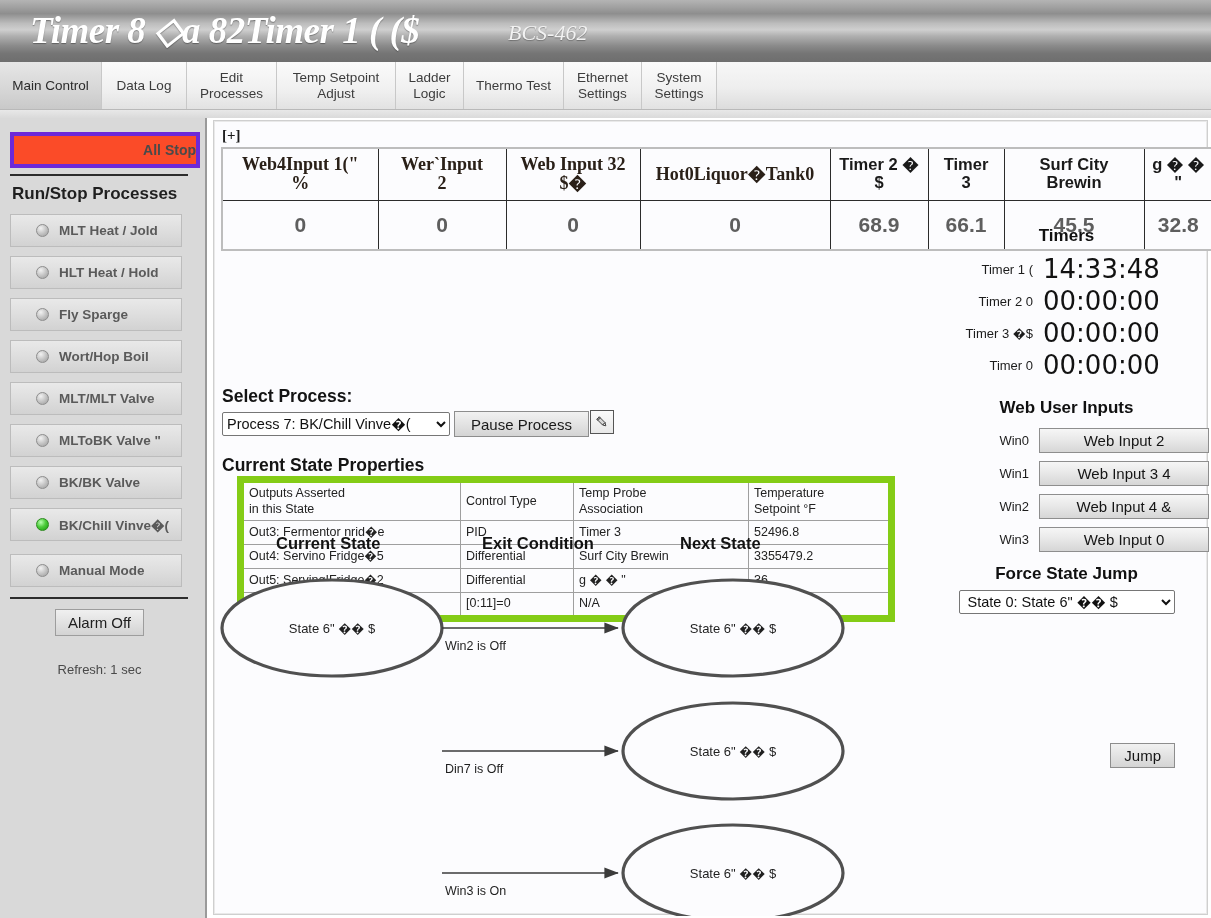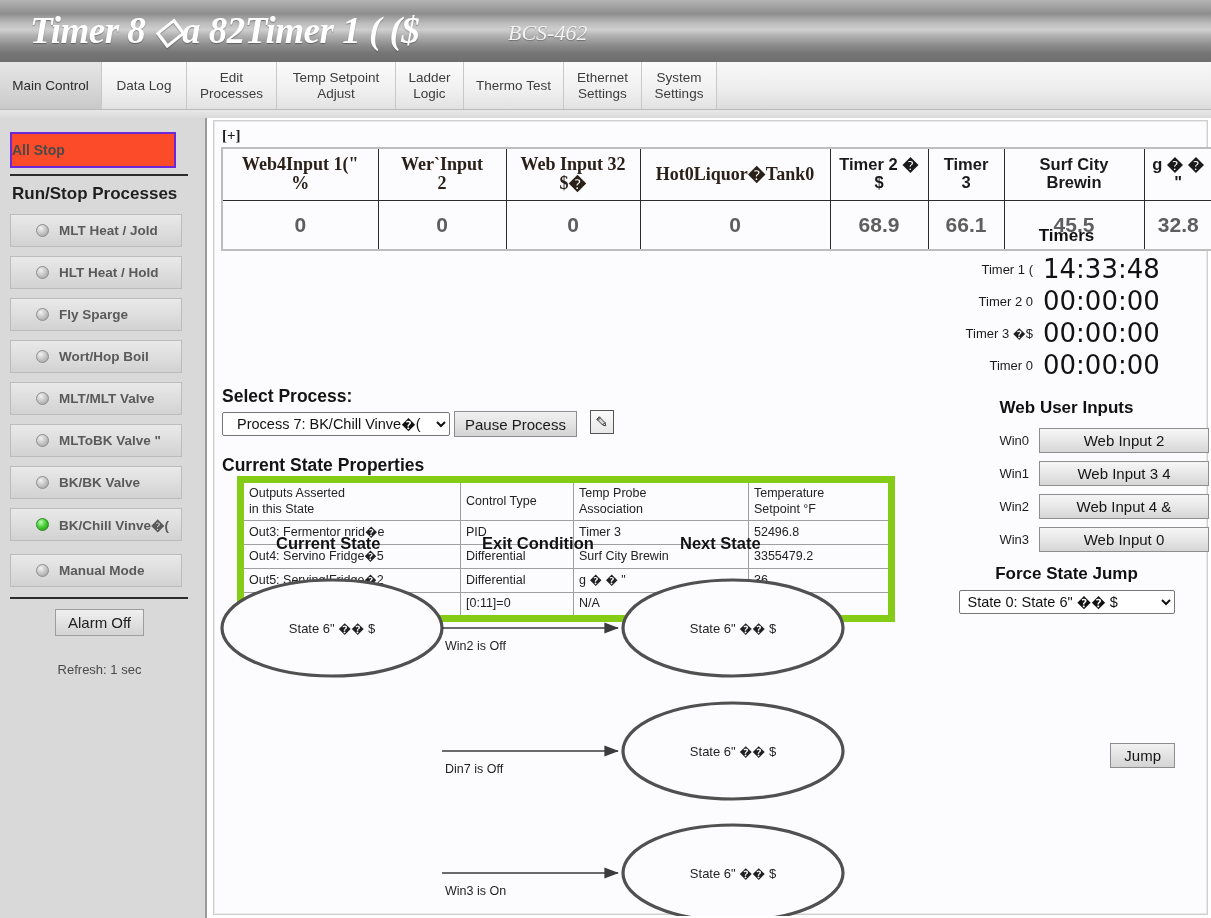--- a/index.html
+++ b/index.html
@@ -66,25 +66,25 @@
   }
 
   
   .sidebar {
     position: absolute; left: 0; top: 118px; width: 207px; height: 800px;
     background: #d9d9d9;
     border-right: 2px solid #9a9a9a;
     padding: 14px 16px 0 10px;
   }
   .allstop {
-    width: 166px; height: 36px;
+    width: 190px; height: 36px;
     background: #fb4b28;
-    border: 2px solid #6d28d9;
+    border: 4px solid #6d28d9;
     color: #4a4a4a; font-weight: bold; font-size: 14px;
-    display: flex; align-items: center; justify-content: flex-start;
+    display: flex; align-items: center; justify-content: flex-end;
     cursor: pointer;
   }
   .hr-dark { height: 0; border-top: 2px solid #2c2c2c; margin: 6px 0 6px 0; width: 178px; }
   .runstop-title {
     font-size: 17px; font-weight: bold; color: #1f1f1f; margin: 8px 0 10px 2px;
   }
   .proc-btn {
     width: 172px; height: 33px; margin-bottom: 9px;
     background: linear-gradient(to bottom, #e9e9e9 0%, #dedede 50%, #d2d2d2 100%);
     border: 1px solid #bcbcbc;
@@ -157,25 +157,25 @@
   
   .sec-title {
     position: absolute; font-weight: bold; color: #141414;
   }
   #selproc-title { left: 8px; top: 265px; font-size: 17.5px; }
   .procselect {
     position: absolute; left: 8px; top: 291px; width: 228px; height: 24px;
     font-size: 14.5px; font-family: "Liberation Sans", sans-serif;
     color: #111; background: #ffffff;
     border: 1px solid #767676; border-radius: 2px;
-    padding: 1px 10px;
+    padding: 1px 0;
   }
   .pause-btn {
     position: absolute; left: 240px; top: 290px; height: 26px;
-    padding: 0 10px;
+    padding: 0 16px;
     background: linear-gradient(to bottom, #f1f1f1 0%, #e3e3e3 50%, #d4d4d4 100%);
     border: 1px solid #8d8d8d;
     font-size: 15px; color: #1a1a1a; cursor: pointer;
   }
   .edit-btn {
     position: absolute; left: 376px; top: 289px; width: 24px; height: 24px;
     background: linear-gradient(to bottom, #fafafa, #e8e8e8);
     border: 1px solid #555; display: flex; align-items: center; justify-content: center;
     cursor: pointer;
   }

